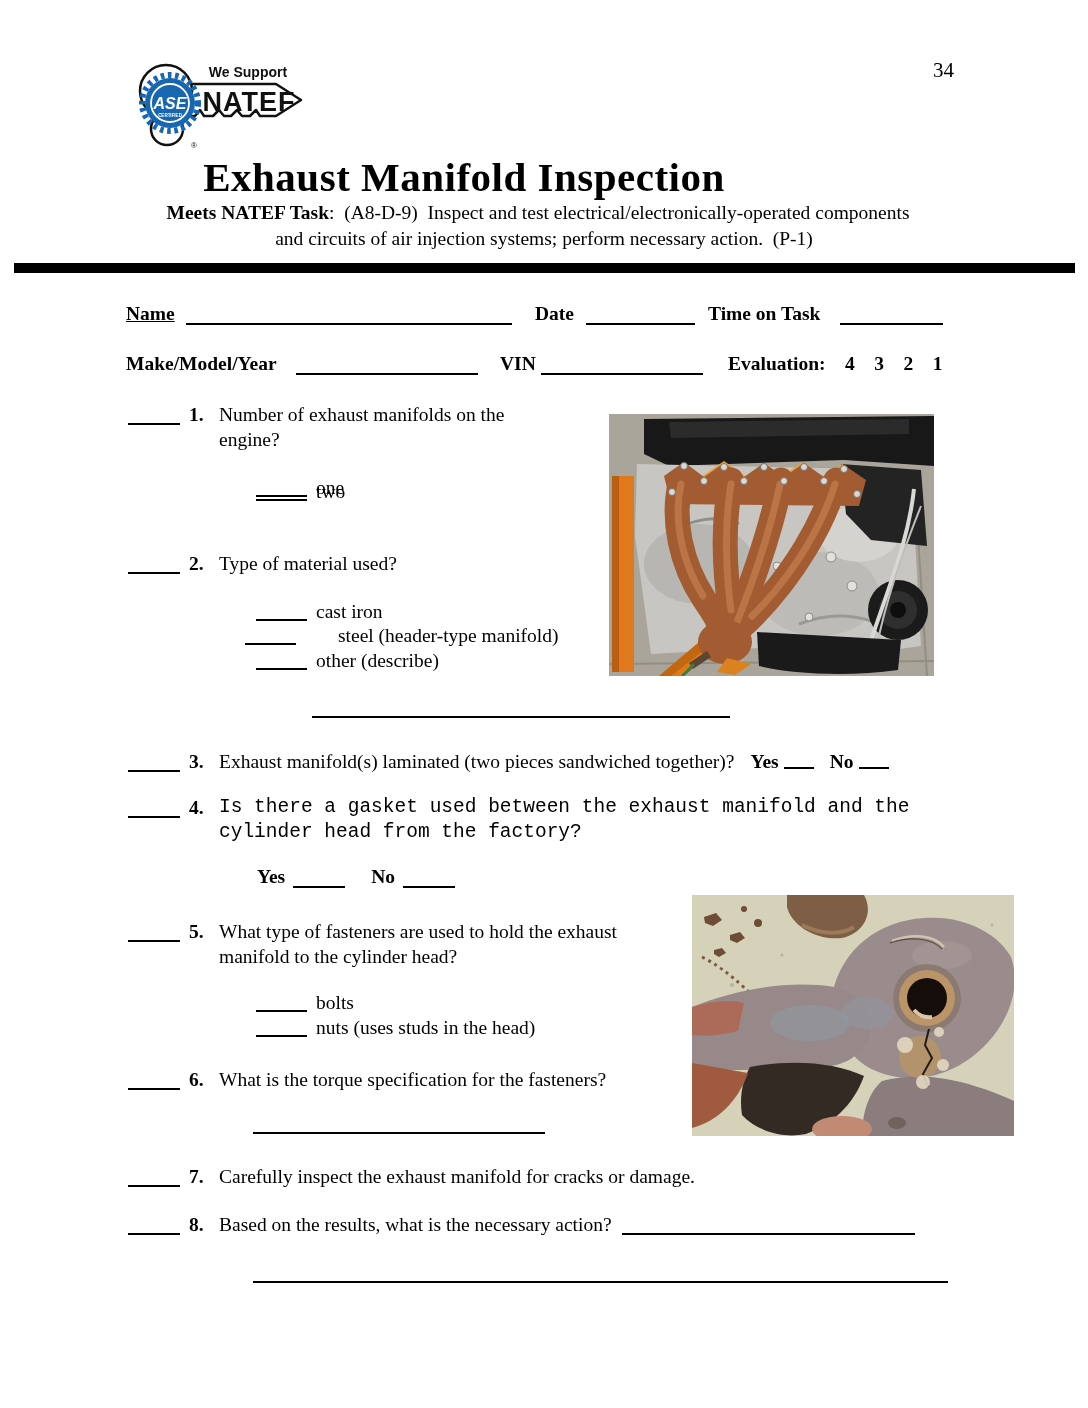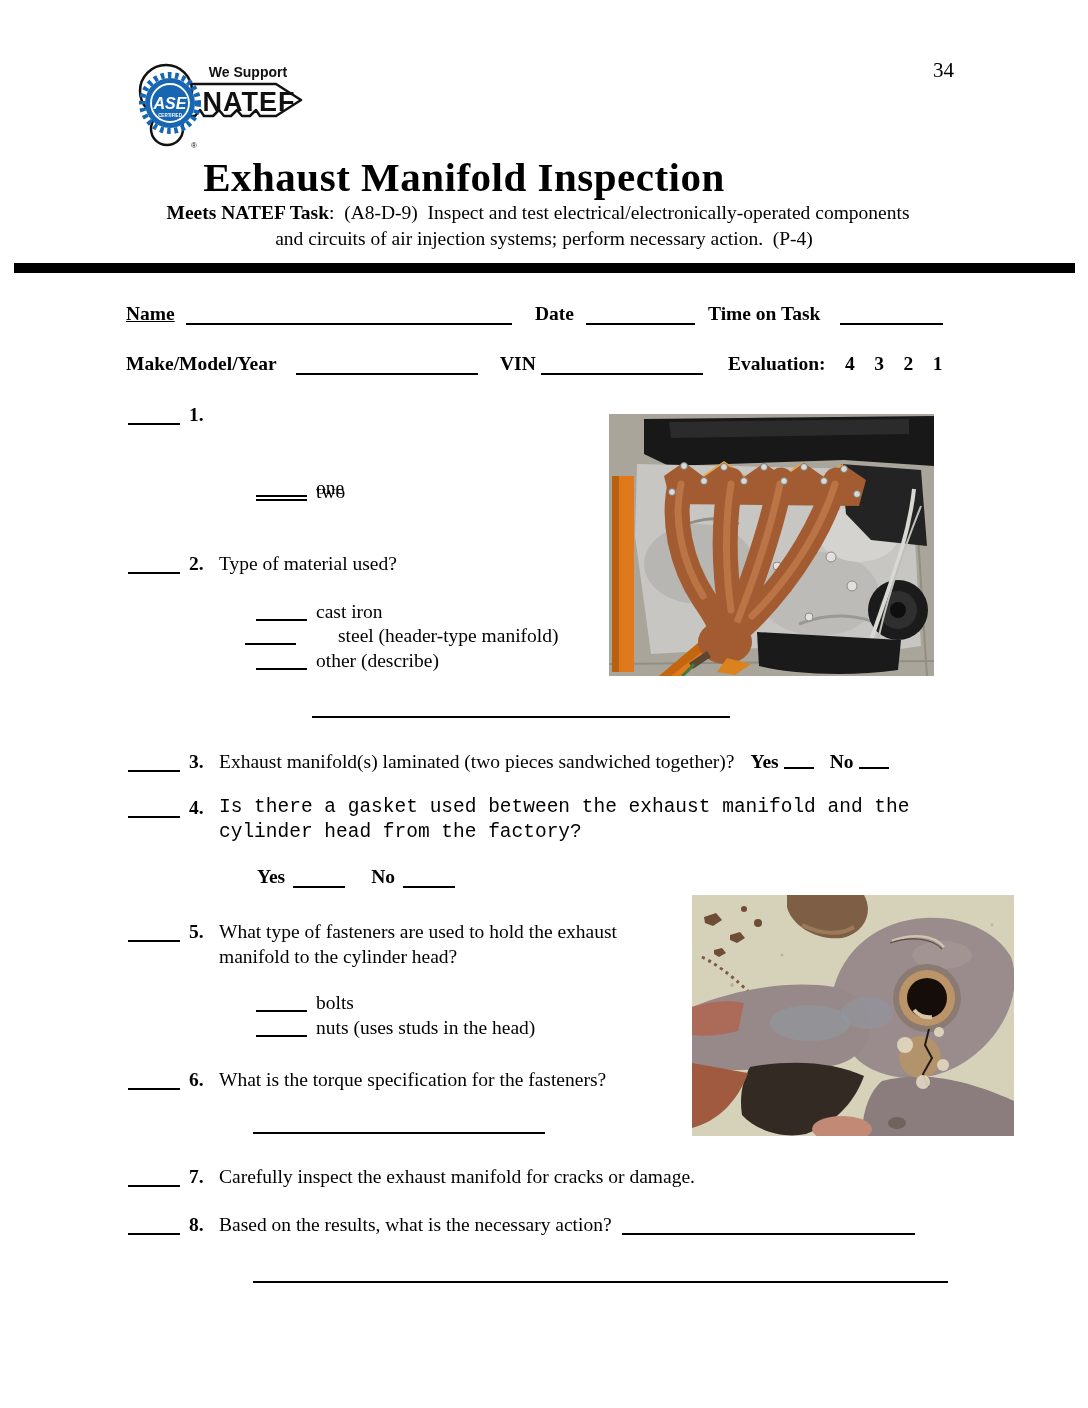--- a/index.html
+++ b/index.html
@@ -66,40 +66,41 @@
       </g>
 
       <text x="118" y="24" text-anchor="middle" font-size="14" font-weight="bold" fill="#111">We Support</text>
       <text x="119" y="58" text-anchor="middle" font-size="27" font-weight="bold" letter-spacing="1" fill="#111">NATEF</text>
       <text x="64" y="95" text-anchor="middle" font-size="8" fill="#111">®</text>
     </svg>
   </div>
 
   <div class="abs title">Exhaust Manifold Inspection</div>
   <div class="abs sub1"><span class="b pre">Meets NATEF Task</span><span class="pre">:  (A8-D-9)  Inspect and test electrical/electronically-operated components</span></div>
-  <div class="abs sub2 pre">and circuits of air injection systems; perform necessary action.  (P-4)</div>
+  <div class="abs sub2 pre">and circuits of air injection systems; perform necessary action.  (P-1)</div>
   <div class="abs rule"></div>
 
   <div class="abs lbl" style="left:126px;top:303px;text-decoration:underline;">Name</div>
   <div class="abs blank" style="left:186px;top:305px;width:326px;height:18px;"></div>
   <div class="abs lbl" style="left:535px;top:303px;">Date</div>
   <div class="abs blank" style="left:586px;top:305px;width:109px;height:18px;"></div>
   <div class="abs lbl" style="left:708px;top:303px;">Time on Task</div>
   <div class="abs blank" style="left:840px;top:305px;width:103px;height:18px;"></div>
 
   <div class="abs lbl" style="left:126px;top:353px;">Make/Model/Year</div>
   <div class="abs blank" style="left:296px;top:355px;width:182px;height:18px;"></div>
   <div class="abs lbl" style="left:500px;top:353px;">VIN</div>
   <div class="abs blank" style="left:541px;top:355px;width:162px;height:18px;"></div>
   <div class="abs lbl" style="left:728px;top:353px;">Evaluation:</div>
   <div class="abs lbl" style="left:845px;top:353px;white-space:pre;">4    3    2    1</div>
 
   <div class="abs q" style="left:128px;top:402px;">
     <span class="lead-blank"></span>
     <span class="qnum">1.</span>
+    <span class="qtext" style="width:330px;">Number of exhaust manifolds on the engine?</span>
   </div>
   <div class="abs opt" style="left:256px;top:476px;">
     <span class="opt-blank"></span>
     <span>one</span>
   </div>
   <div class="abs opt" style="left:256px;top:480px;">
     <span class="opt-blank"></span>
     <span>two</span>
   </div>
 

